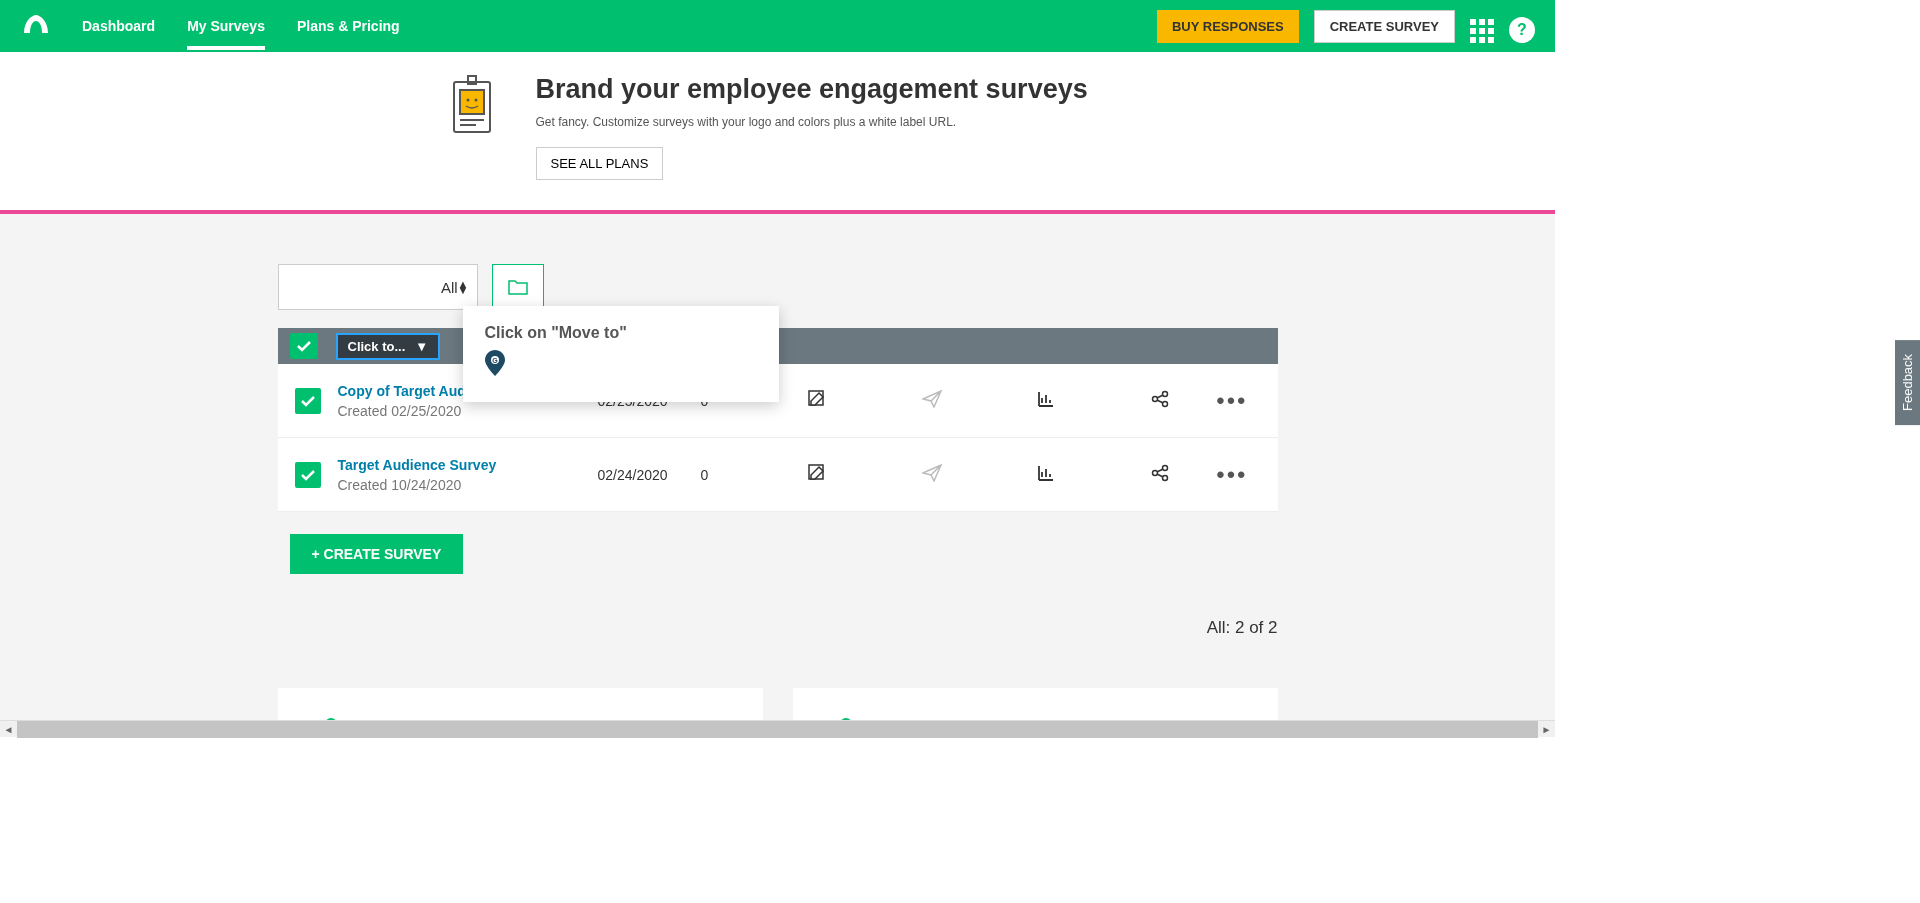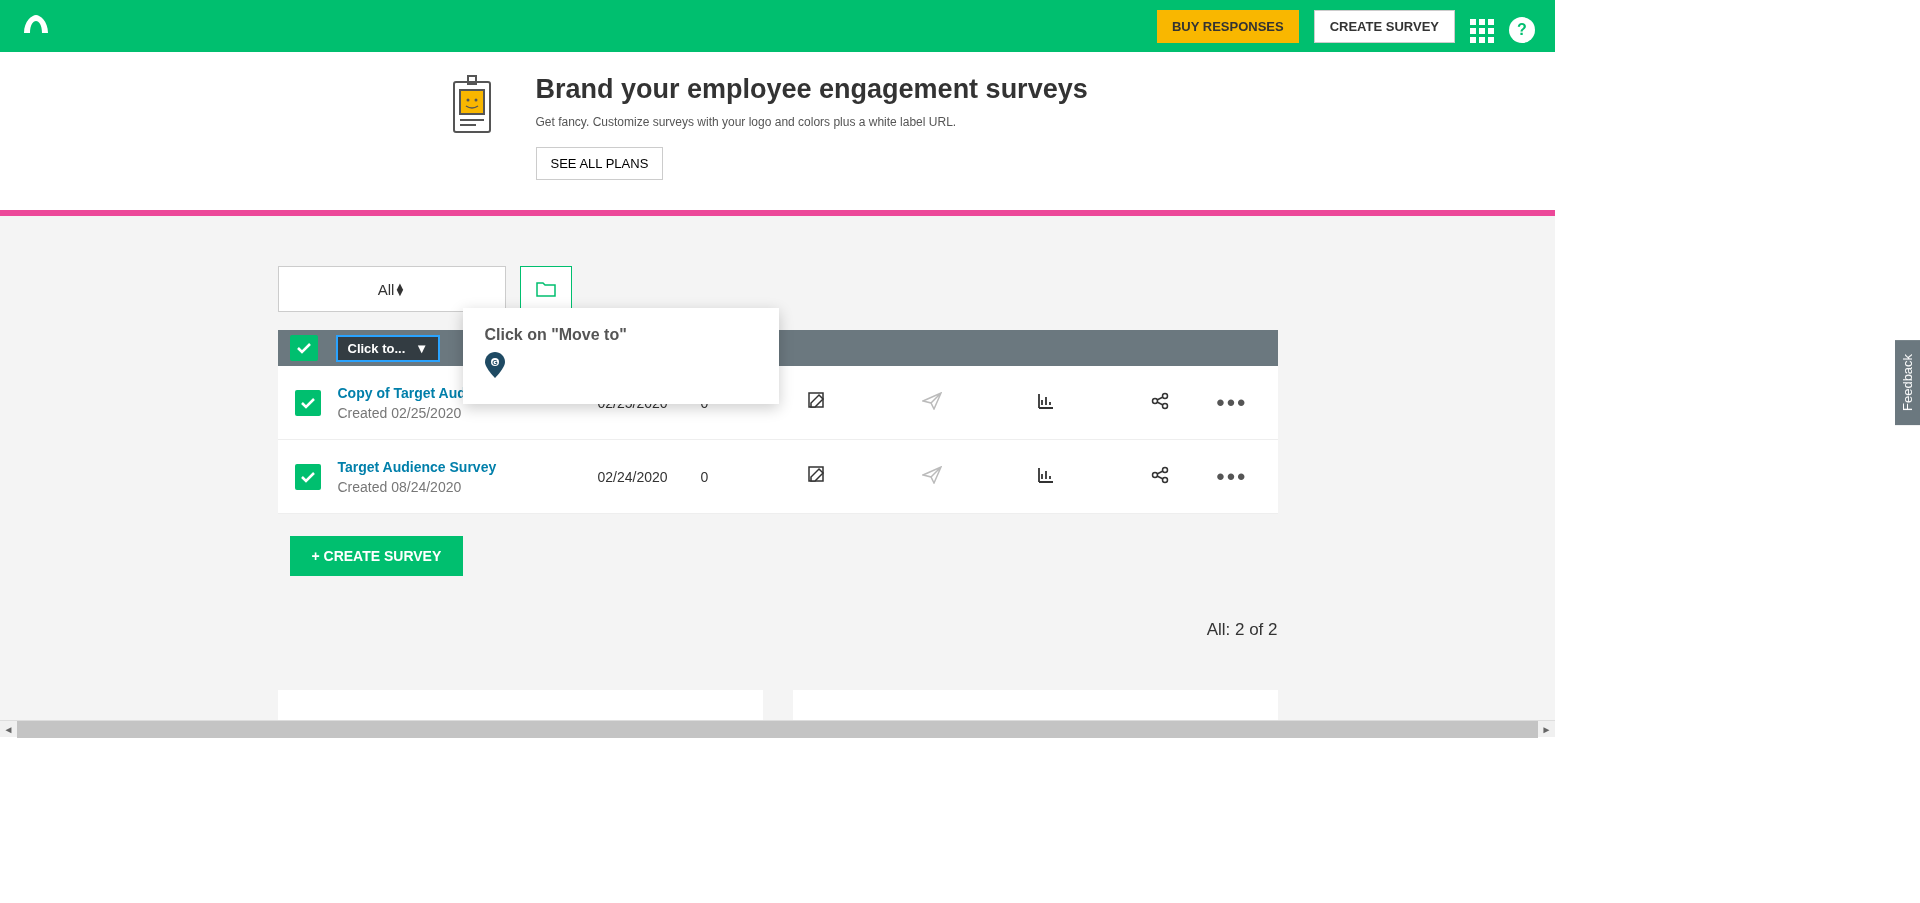--- a/index.html
+++ b/index.html
@@ -13,33 +13,33 @@
 .nav-link { cursor:pointer; padding:16px 0; position:relative; }
 .nav-link.active::after { content:""; position:absolute; bottom:0; left:0; right:0; height:4px; background:#fff; }
 .nav-right { margin-left:auto; display:flex; align-items:flex-end; gap:15px; }
 .btn-buy { background:#f9b700; color:#333; border:none; padding:9px 15px; font-weight:700; font-size:13px; cursor:pointer; }
 .btn-create-top { background:#fff; color:#333; border:1px solid #ccc; padding:8px 15px; font-weight:700; font-size:13px; cursor:pointer; }
 .grid-icon { display:grid; grid-template-columns:repeat(3,6px); grid-template-rows:repeat(3,6px); gap:3px; cursor:pointer; }
 .grid-icon span { background:#fff; width:6px; height:6px; }
 .help-icon { width:26px; height:26px; border-radius:50%; background:#fff; color:#00bf6f; display:flex; align-items:center; justify-content:center; font-weight:700; cursor:pointer; font-size:16px; }
 
 
-.banner { background:#fff; padding:22px 0 30px; display:flex; justify-content:center; border-bottom:6px solid #ec4899; }
+.banner { background:#fff; padding:22px 0 30px; display:flex; justify-content:center; border-bottom:4px solid #ec4899; }
 .banner-inner { display:flex; gap:40px; align-items:flex-start; max-width:1000px; width:100%; padding-left:170px; }
 .banner-icon { width:48px; flex-shrink:0; }
 .banner-text h2 { font-size:27px; font-weight:600; color:#333; margin-bottom:10px; }
 .banner-text p { font-size:12px; color:#555; margin-bottom:18px; }
 .btn-plans { background:#fff; border:1px solid #ccc; padding:8px 14px; font-weight:400; font-size:13px; cursor:pointer; }
 
 
 .main { background:#f4f4f4; padding:50px 0 40px; min-height:600px; }
 .content { max-width:1000px; margin:0 auto; }
 
 .filterbar { display:flex; gap:14px; margin-bottom:18px; padding-left:0; }
-.select-all { width:228px; height:46px; background:#fff; border:1px solid #ccc; display:flex; align-items:center; justify-content:center; padding:0 8px; font-size:15px; cursor:pointer; }
+.select-all { width:200px; height:46px; background:#fff; border:1px solid #ccc; display:flex; align-items:center; justify-content:flex-end; padding:0 8px; font-size:15px; cursor:pointer; }
 .arrows { font-size:11px; line-height:6px; }
 .folder-btn { width:52px; height:46px; background:#fff; border:1px solid #00bf6f; display:flex; align-items:center; justify-content:center; cursor:pointer; color:#00bf6f; }
 
 
 .actionrow { background:#6b787f; height:36px; display:flex; align-items:center; position:relative; }
 .check-master { width:28px; height:26px; background:#00bf6f; display:flex; align-items:center; justify-content:center; margin-left:12px; color:#fff; cursor:pointer; border-radius:2px; }
 .moveto { margin-left:18px; background:#333c42; border:2px solid #2aa3ff; color:#fff; padding:4px 10px; font-size:13px; font-weight:600; display:flex; align-items:center; gap:10px; cursor:pointer; }
 .tooltip { position:absolute; left:185px; top:-22px; background:#fff; box-shadow:0 4px 14px rgba(0,0,0,.2); padding:18px 22px 22px; width:316px; z-index:5; }
 .tooltip::before { content:""; position:absolute; left:-10px; top:38px; border:10px solid transparent; border-right-color:#fff; }
 .tooltip h4 { font-size:16px; font-weight:600; color:#555; margin-bottom:8px; }
@@ -85,20 +85,25 @@
 <body>
 
 <div class="outer">
 <div class="viewport">
 
 <div class="nav">
   <div class="logo">
     <svg width="32" height="26" viewBox="0 0 32 26">
             <path d="M4 22 C4 10 12 4 16 4 C20 4 28 10 28 22 L22 22 C22 14 19 10 16 10 C13 10 10 14 10 22 Z" fill="#fff"></path>
           </svg>
+  </div>
+  <div class="nav-links">
+    <div class="nav-link">Dashboard</div>
+    <div class="nav-link active">My Surveys</div>
+    <div class="nav-link">Plans &amp; Pricing</div>
   </div>
   <div class="nav-right">
     <button class="btn-buy">BUY RESPONSES</button>
     <button class="btn-create-top">CREATE SURVEY</button>
     <div class="grid-icon">
             <span></span>
             <span></span>
             <span></span>
             <span></span>
             <span></span>
@@ -208,21 +213,21 @@
       <div class="row">
         <div class="cell-check">
                 <div class="checkbox">
                   <svg width="16" height="12" viewBox="0 0 16 12">
                     <path d="M2 6 L6 10 L14 2" stroke="#fff" stroke-width="2.5" fill="none"></path>
                   </svg>
                 </div>
               </div>
         <div class="cell-title">
           <a>Target Audience Survey</a>
-          <div class="meta">Created 08/24/2020</div>
+          <div class="meta">Created 10/24/2020</div>
         </div>
         <div class="cell-date">02/24/2020</div>
         <div class="cell-count">0</div>
         <div class="cell-actions">
           <span><svg width="18" height="18" viewBox="0 0 18 18">
                     <rect x="1" y="1" width="14" height="14" fill="none" stroke="#333" stroke-width="1.5"></rect>
                     <path d="M11 3 L15 7 L7 15 L3 15 L3 11 Z" fill="#fff" stroke="#333" stroke-width="1.5"></path>
                   </svg></span>
           <span><svg width="20" height="18" viewBox="0 0 20 18">
                     <path d="M1 9 L19 1 L12 17 L9 11 Z M9 11 L19 1" fill="none" stroke="#bbb" stroke-width="1.5"></path>

